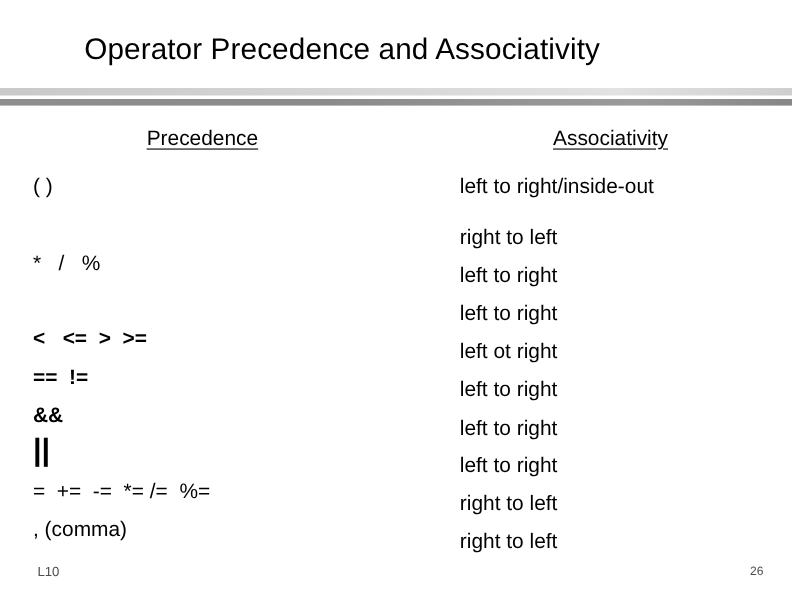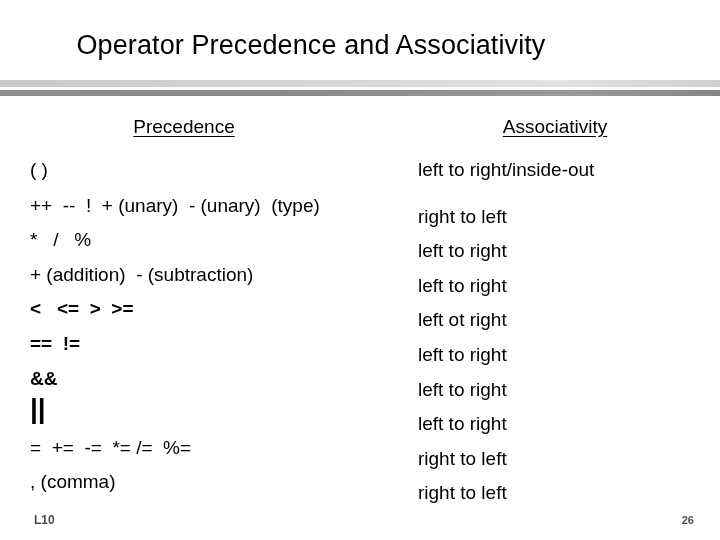--- a/index.html
+++ b/index.html
@@ -142,21 +142,20 @@
   .row-0 .cell-associativity { top: -1px; }
   .row-7 .cell-precedence { top: -4px; }
 
   
   #slide-footer {
     position: absolute;
     left: 0;
     top: 512px;
     width: 720px;
     height: 20px;
-    font-weight: bold;
   }
   #footer-label {
     position: absolute;
     left: 34px;
     top: 0;
     font-size: 12px;
     line-height: 16px;
     color: #4d4d4d;
     white-space: nowrap;
   }
@@ -189,31 +188,29 @@
   </div>
 
   <div class="table-body">
 
     <div class="table-row row-0">
       <div class="cell-precedence">( )</div>
       <div class="cell-associativity">left to right/inside-out</div>
     </div>
 
     <div class="table-row row-1">
-      <div class="cell-precedence">++  --  !  + (unary)  - (unary)  (type)</div>
       <div class="cell-associativity">right to left</div>
     </div>
 
     <div class="table-row row-2">
       <div class="cell-precedence">*   /   %</div>
       <div class="cell-associativity">left to right</div>
     </div>
 
     <div class="table-row row-3">
-      <div class="cell-precedence">+ (addition)  - (subtraction)</div>
       <div class="cell-associativity">left to right</div>
     </div>
 
     <div class="table-row row-4">
       <div class="cell-precedence op-bold">&lt;   &lt;=  &gt;  &gt;=</div>
       <div class="cell-associativity">left ot right</div>
     </div>
 
     <div class="table-row row-5">
       <div class="cell-precedence op-bold">==  !=</div>

